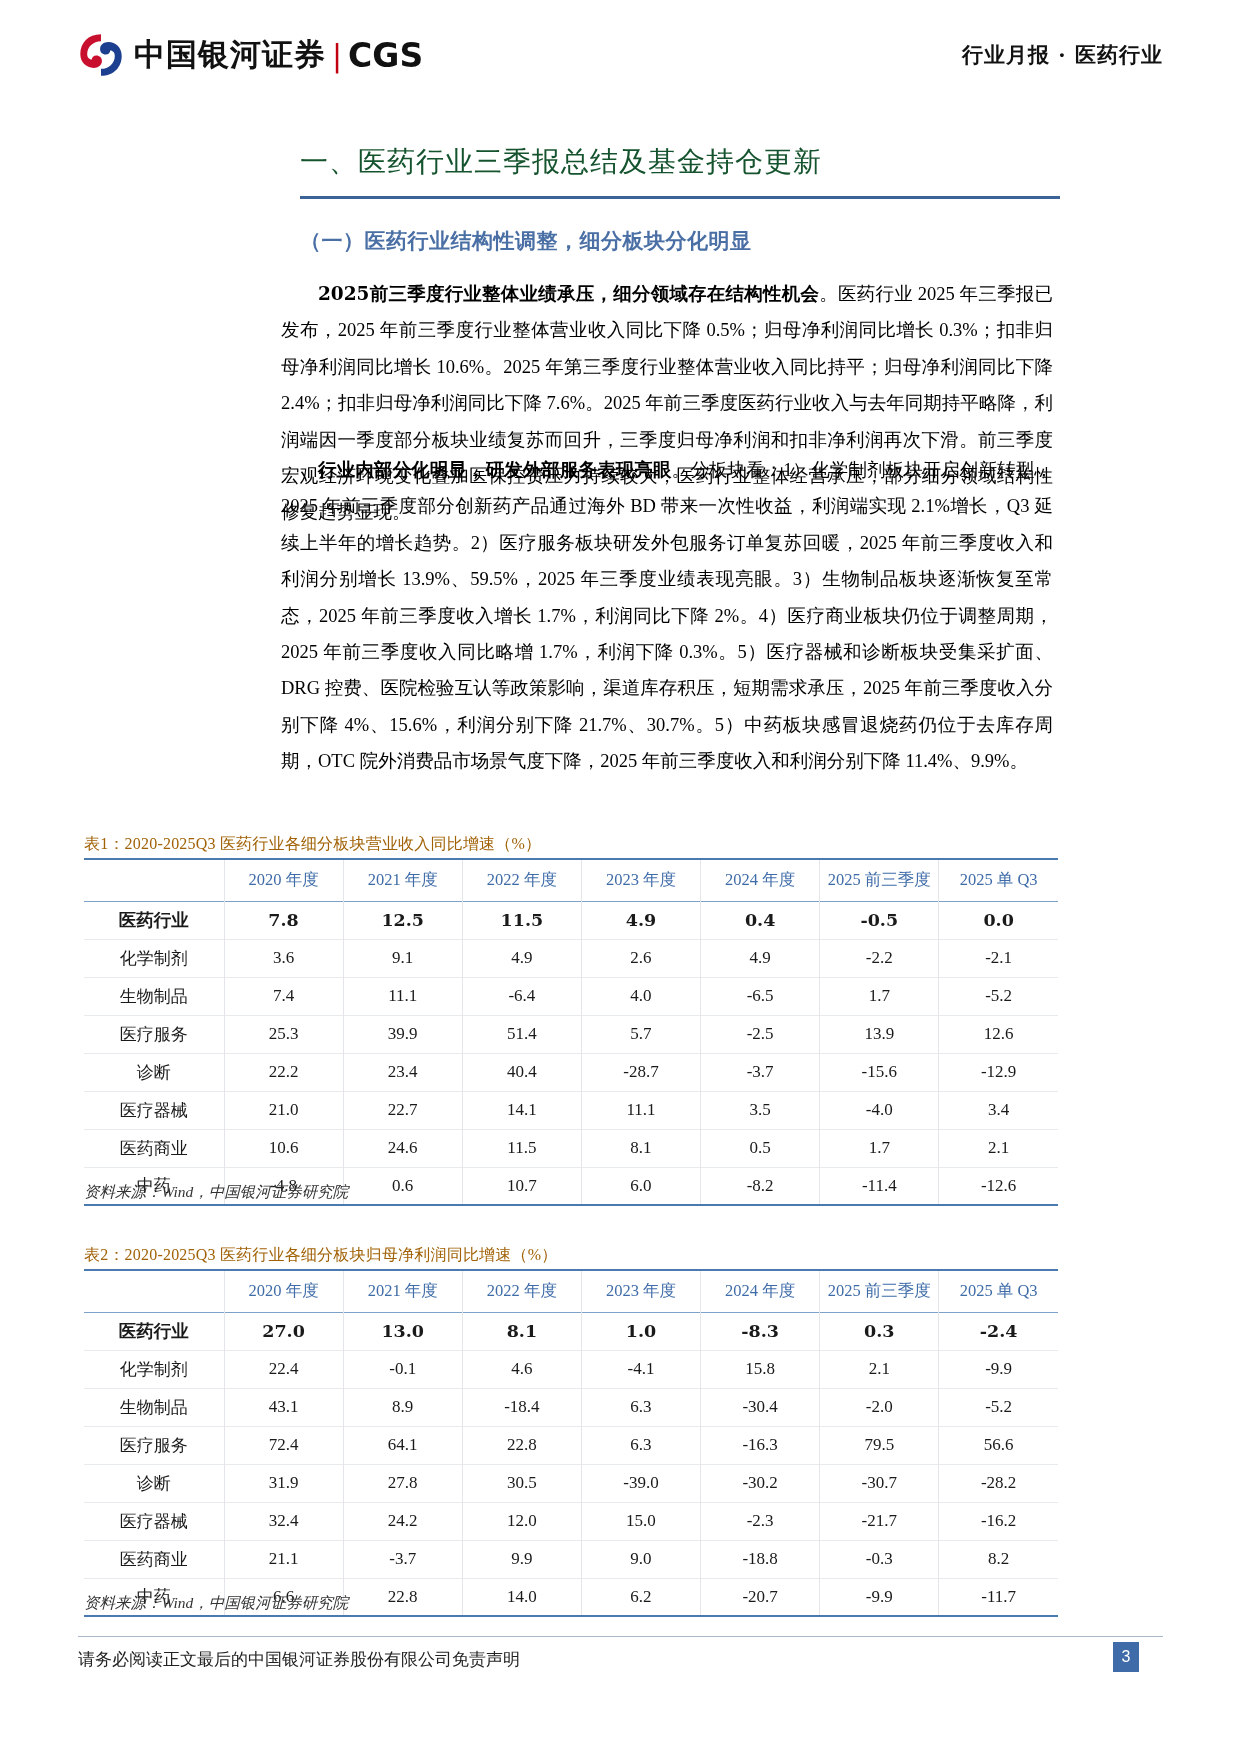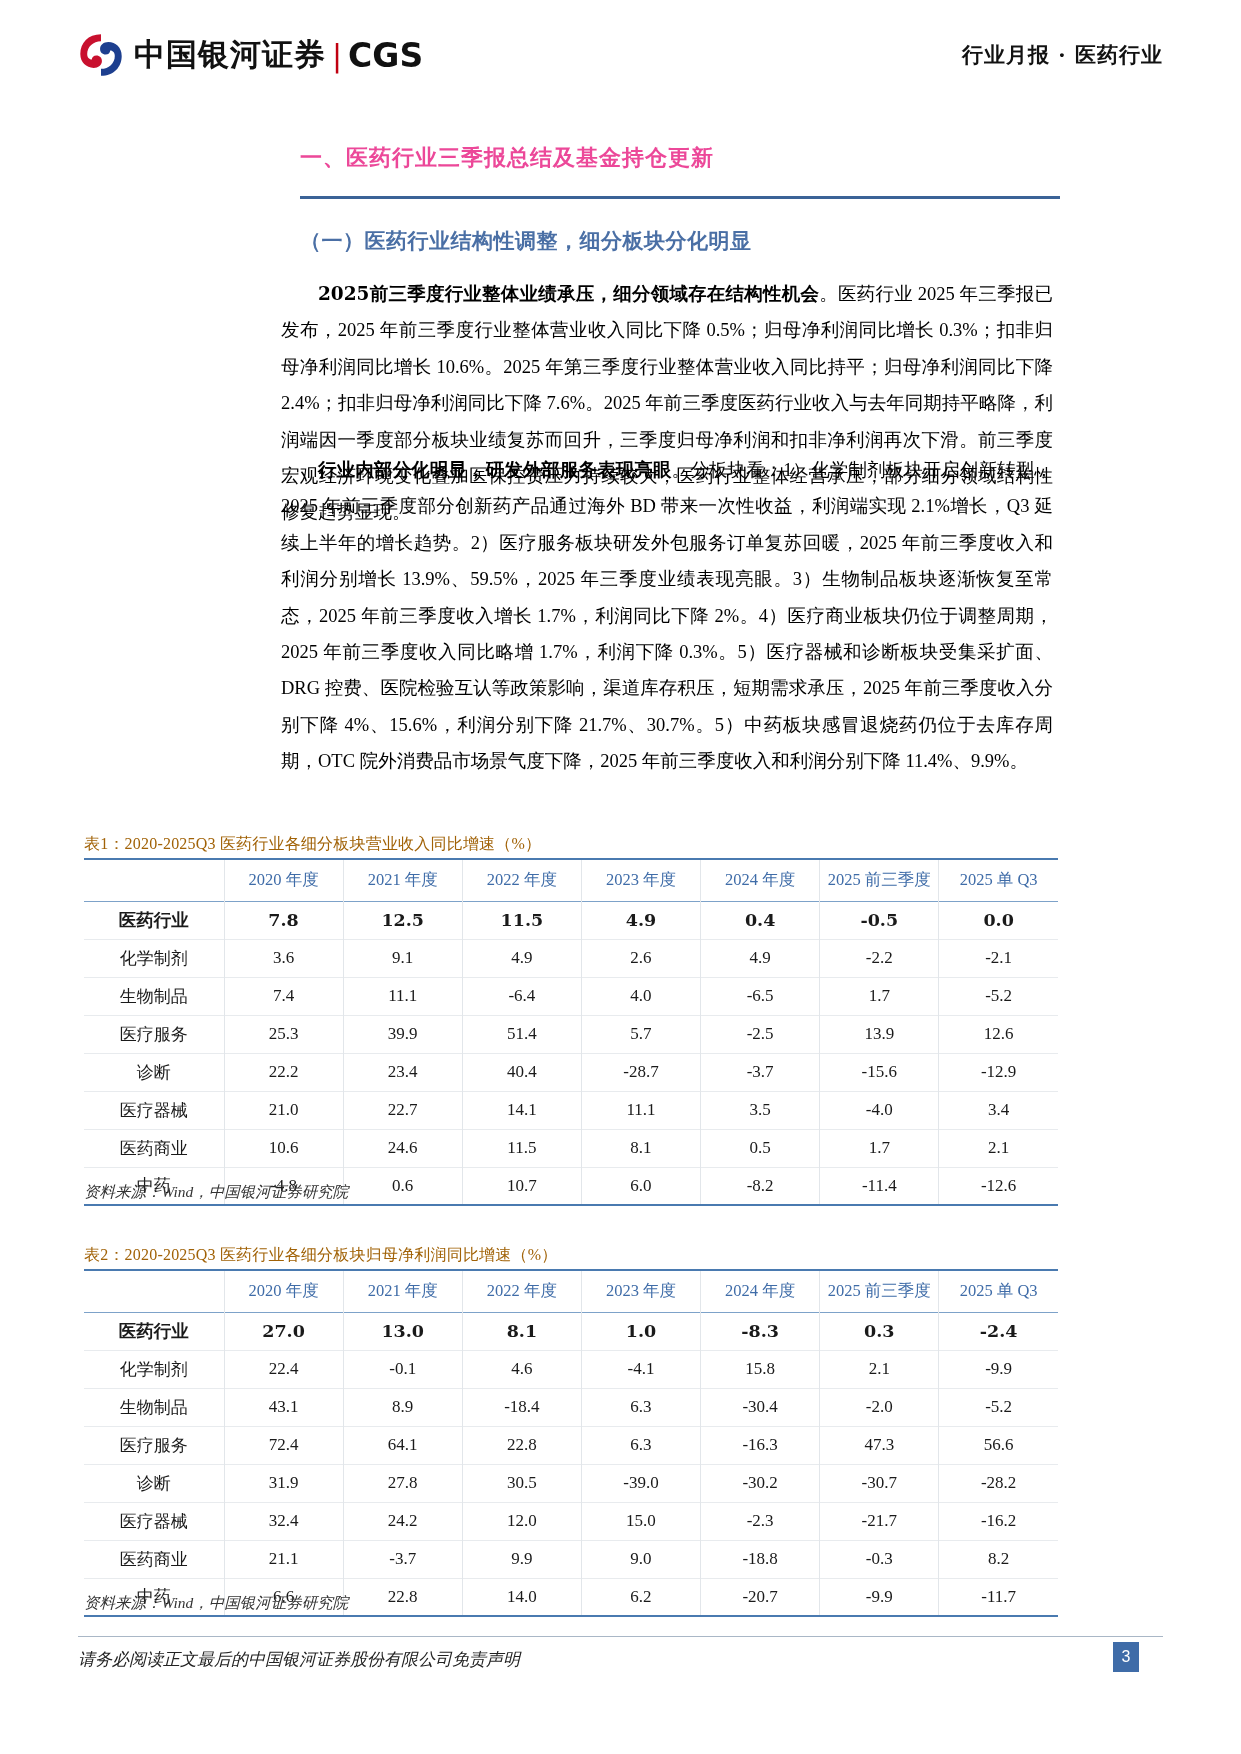--- a/index.html
+++ b/index.html
@@ -29,21 +29,21 @@
   .logo-sep { color:#c00010; margin:0 6px; font-weight:400; font-size:30px; }
   .logo-en { font-size:33px; letter-spacing:0px; }
   .header-right {
     font-family:"DejaVu Serif", serif;
     font-weight:bold; font-size:21px; color:#111; letter-spacing:1px;
   }
 
   .h1 {
     position:absolute; left:300px; top:143px; width:760px;
     font-family:"DejaVu Serif", serif;
-    font-weight:bold; font-size:22px; color:#ec4899;
+    font-weight:normal; font-size:28px; color:#14532d;
     letter-spacing:1px; white-space:nowrap;
   }
   .h1-rule {
     position:absolute; left:300px; top:196px; width:760px; height:3px;
     background:#3b6397;
   }
   .h2 {
     position:absolute; left:300px; top:227px; width:760px;
     font-family:"DejaVu Serif", serif;
     font-weight:bold; font-size:21px; color:#4a6fa5; letter-spacing:.5px;
@@ -89,21 +89,21 @@
     font-style:italic;
   }
 
   
   .footer-rule {
     position:absolute; left:78px; top:1636px; width:1085px; height:1px;
     background:#a9b7c6;
   }
   .footer-text {
     position:absolute; left:78px; top:1648px;
-    font-size:17px; color:#222;font-style:italic;
+    font-size:17px; color:#222;
   }
   .page-badge {
     position:absolute; left:1113px; top:1642px;
     width:26px; height:30px; background:#3f6ca8; color:#fff;
     font-size:16px; display:flex; align-items:center; justify-content:center;
     font-family:"Liberation Sans", sans-serif;
   }
 </style>
 </head>
 <body>
@@ -306,21 +306,21 @@
             <td>-2.0</td>
             <td>-5.2</td>
           </tr>
           <tr>
             <td class="rowhead">医疗服务</td>
             <td>72.4</td>
             <td>64.1</td>
             <td>22.8</td>
             <td>6.3</td>
             <td>-16.3</td>
-            <td>47.3</td>
+            <td>79.5</td>
             <td>56.6</td>
           </tr>
           <tr>
             <td class="rowhead">诊断</td>
             <td>31.9</td>
             <td>27.8</td>
             <td>30.5</td>
             <td>-39.0</td>
             <td>-30.2</td>
             <td>-30.7</td>

